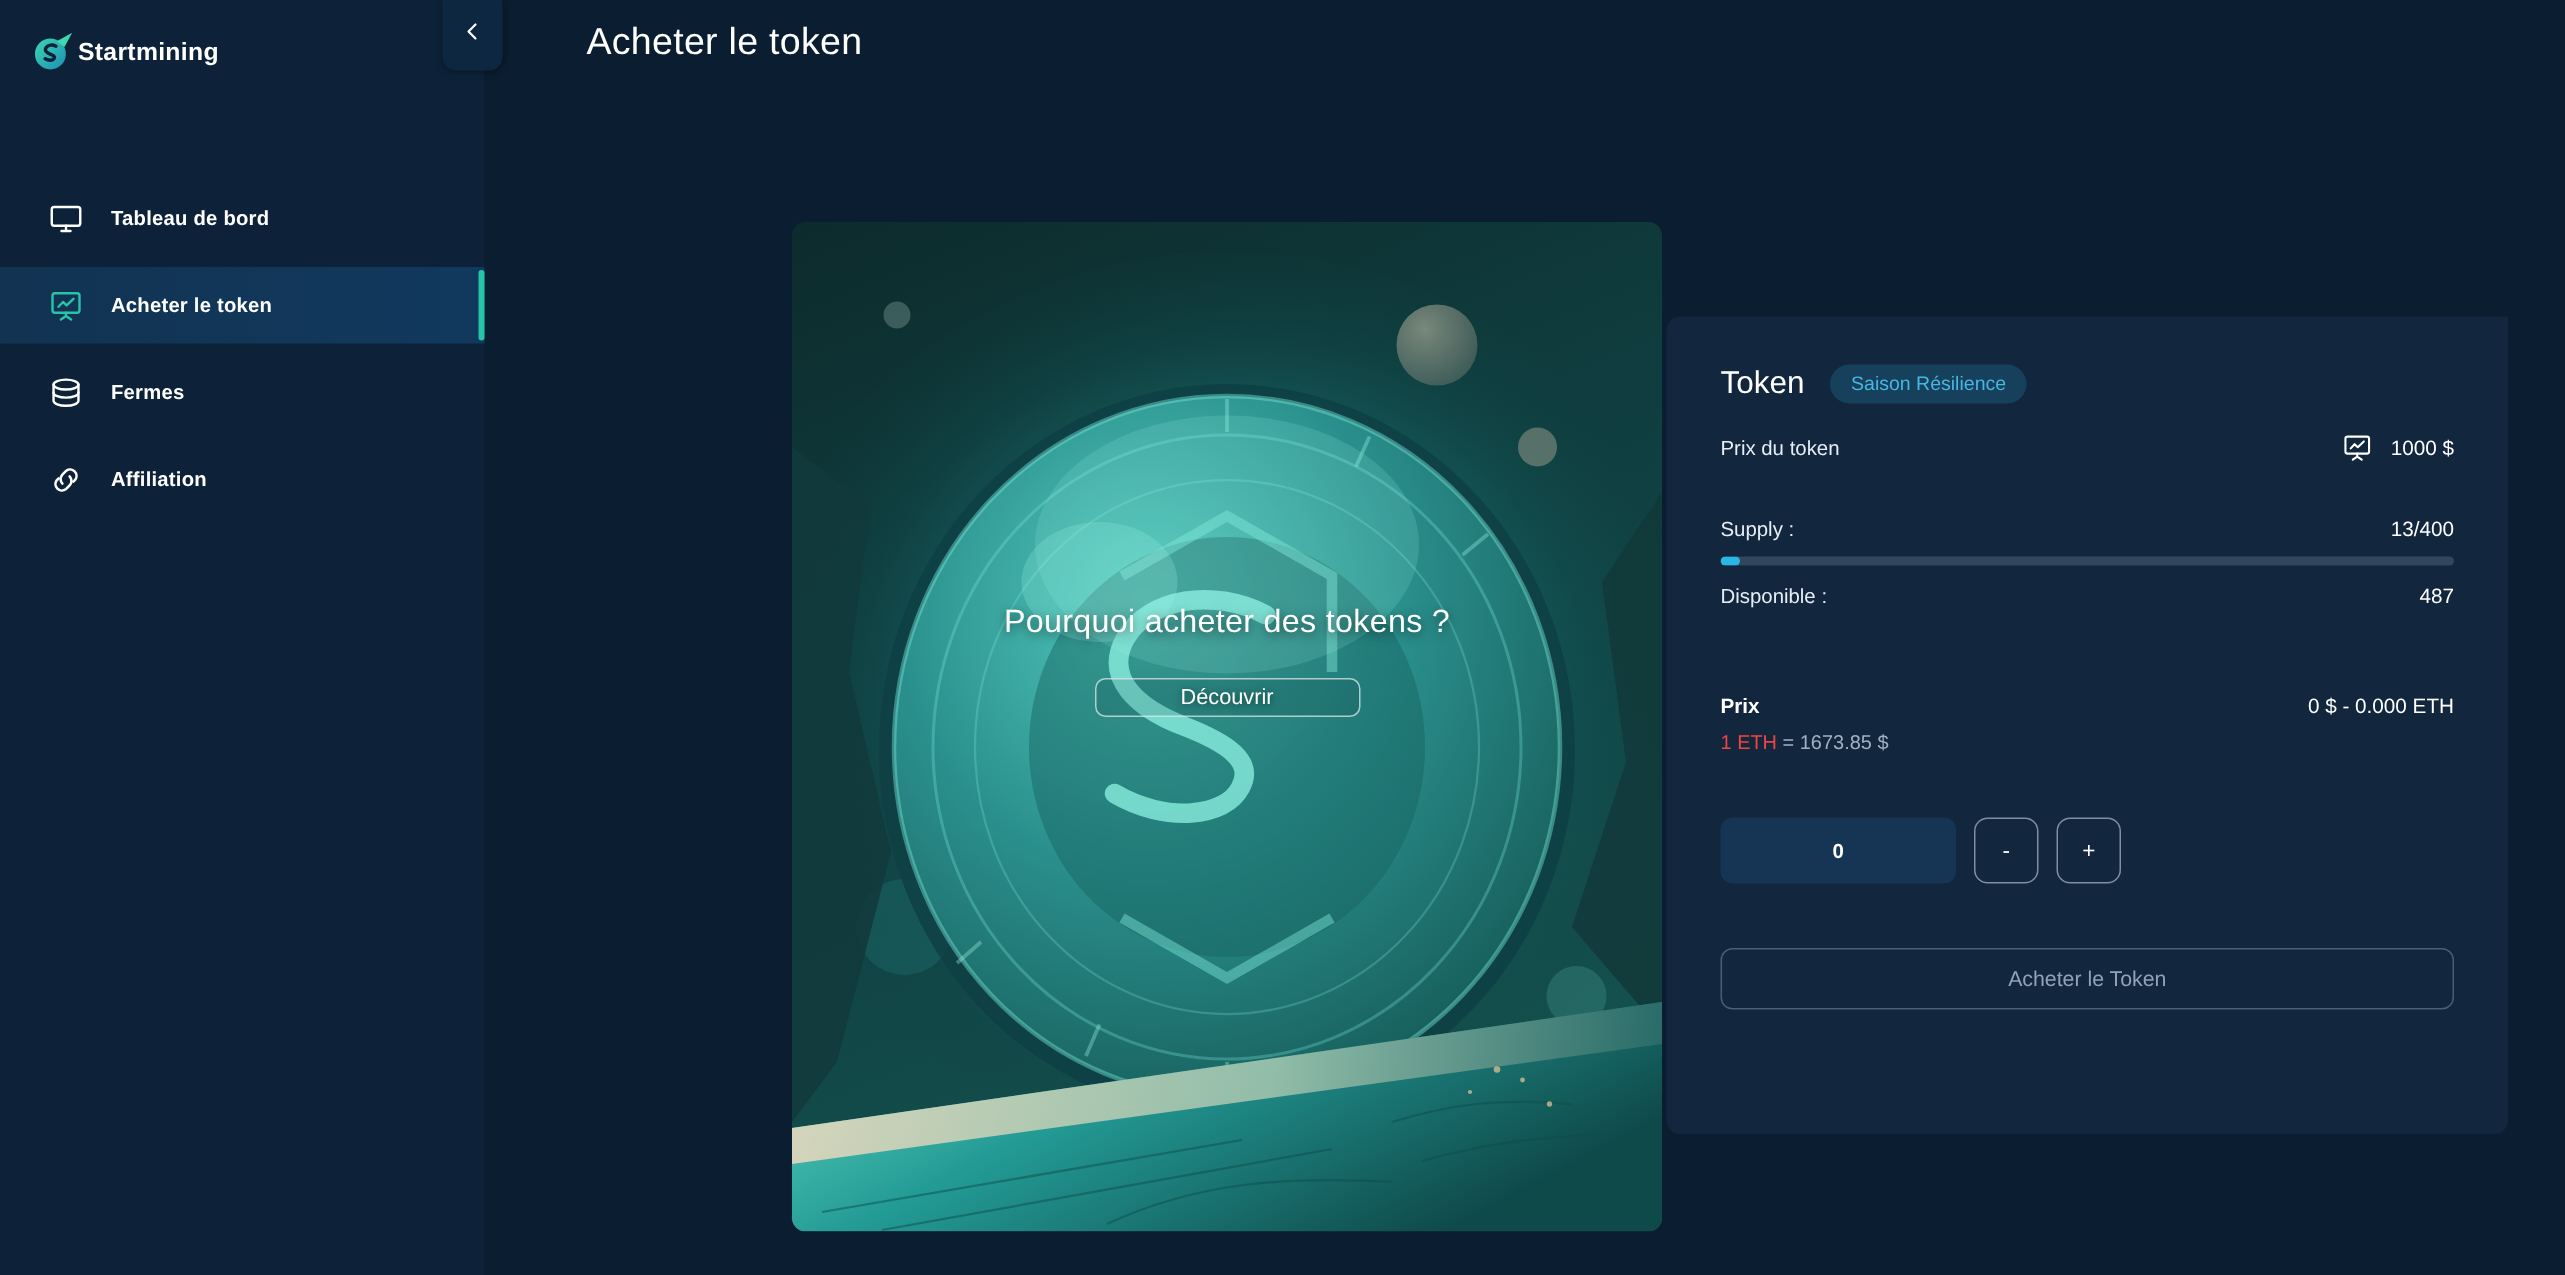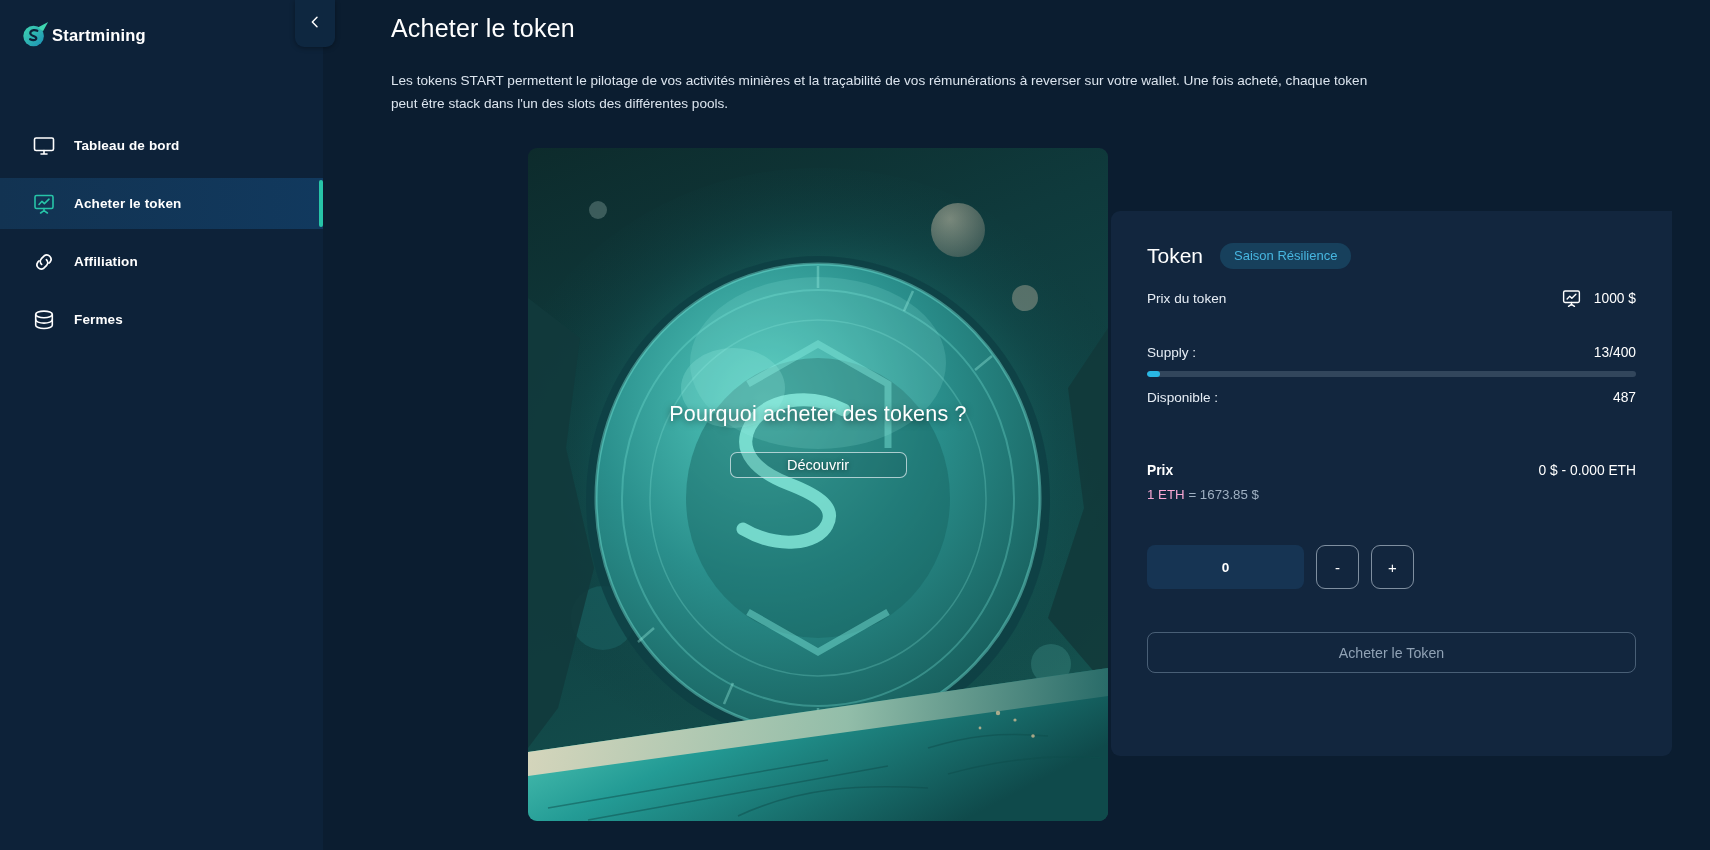--- a/index.html
+++ b/index.html
@@ -144,21 +144,21 @@
   .progress-fill {
     position: absolute; left: 0; top: 0; bottom: 0;
     width: 2.6%; background: #29b8e5; border-radius: 4px;
   }
   .avail-row { margin-top: 13px; }
 
   .prix-row { margin-top: 58px; }
   .prix-label { font-size: 13.8px; font-weight: bold; color: #ffffff; }
   .prix-value { font-size: 13.8px; color: #ffffff; }
   .eth-rate { margin-top: 9px; font-size: 13.3px; color: #9fb0c2; }
-  .eth-rate .eth-hl { color: #f9a8d4; }
+  .eth-rate .eth-hl { color: #ef4444; }
 
   .qty-row { margin-top: 43px; display: flex; align-items: center; gap: 12px; }
   .qty-input {
     width: 157px; height: 44px;
     background: #163453;
     border: none; border-radius: 8px;
     color: #ffffff; font-size: 13.6px; font-weight: bold;
     text-align: center;
     font-family: "Liberation Sans", sans-serif;
   }
@@ -225,54 +225,53 @@
             <rect x="3" y="3.5" width="18" height="13" rx="1.6"></rect>
             <path d="M7 12.5l3-3.2 2.4 2.3L17 7.2"></path>
             <path d="M12 16.5v2.2M8.6 21l3.4-2.3 3.4 2.3"></path>
           </svg>
         </span>
         <span class="nav-label">Acheter le token</span>
       </div>
 
       <div class="nav-item">
         <span class="nav-ico">
-          <svg viewBox="0 0 24 24" fill="none" stroke="#ffffff" stroke-width="1.7" stroke-linecap="round" stroke-linejoin="round" width="24" height="24">
-            <path d="M9.6 14.4a4.3 4.3 0 0 1 0-6l2.6-2.6a4.3 4.3 0 0 1 6 6l-1.3 1.3"></path>
-            <path d="M14.4 9.6a4.3 4.3 0 0 1 0 6l-2.6 2.6a4.3 4.3 0 0 1-6-6l1.3-1.3"></path>
-          </svg>
-        </span>
-        <span class="nav-label">Affiliation</span>
-      </div>
-
-      <div class="nav-item">
-        <span class="nav-ico">
           <svg viewBox="0 0 24 24" fill="none" stroke="#ffffff" stroke-width="1.6" stroke-linecap="round" stroke-linejoin="round" width="24" height="24">
             <ellipse cx="12" cy="6.4" rx="8.3" ry="3.3"></ellipse>
             <path d="M3.7 6.4v5.4c0 1.8 3.7 3.3 8.3 3.3s8.3-1.5 8.3-3.3V6.4"></path>
             <path d="M3.7 11.8v5.4c0 1.8 3.7 3.3 8.3 3.3s8.3-1.5 8.3-3.3v-5.4"></path>
           </svg>
         </span>
         <span class="nav-label">Fermes</span>
+      </div>
+
+      <div class="nav-item">
+        <span class="nav-ico">
+          <svg viewBox="0 0 24 24" fill="none" stroke="#ffffff" stroke-width="1.7" stroke-linecap="round" stroke-linejoin="round" width="24" height="24">
+            <path d="M9.6 14.4a4.3 4.3 0 0 1 0-6l2.6-2.6a4.3 4.3 0 0 1 6 6l-1.3 1.3"></path>
+            <path d="M14.4 9.6a4.3 4.3 0 0 1 0 6l-2.6 2.6a4.3 4.3 0 0 1-6-6l1.3-1.3"></path>
+          </svg>
+        </span>
+        <span class="nav-label">Affiliation</span>
       </div>
 
     </nav>
 
     <div class="collapse-btn">
       <span>
         <svg viewBox="0 0 24 24" fill="none" stroke="#ffffff" stroke-width="2.2" stroke-linecap="round" stroke-linejoin="round" width="16" height="16">
           <path d="M15 5l-7 7 7 7"></path>
         </svg>
       </span>
     </div>
   </aside>
 
   <main class="main">
 
     <h1 class="page-title">Acheter le token</h1>
-    <p class="page-desc">Les tokens START permettent le pilotage de vos activités minières et la traçabilité de vos rémunérations à reverser sur votre wallet. Une fois acheté, chaque token peut être stack dans l'un des slots des différentes pools.</p>
 
     <section class="hero">
       <div class="hero-art">
         <svg viewBox="0 0 580 673" width="580" height="673" preserveAspectRatio="none">
           <defs>
             <linearGradient id="sky" x1="0" y1="0" x2="0.35" y2="1">
               <stop offset="0%" stop-color="#0d2b2c"></stop>
               <stop offset="35%" stop-color="#0f3a3c"></stop>
               <stop offset="68%" stop-color="#114546"></stop>
               <stop offset="100%" stop-color="#14514e"></stop>

